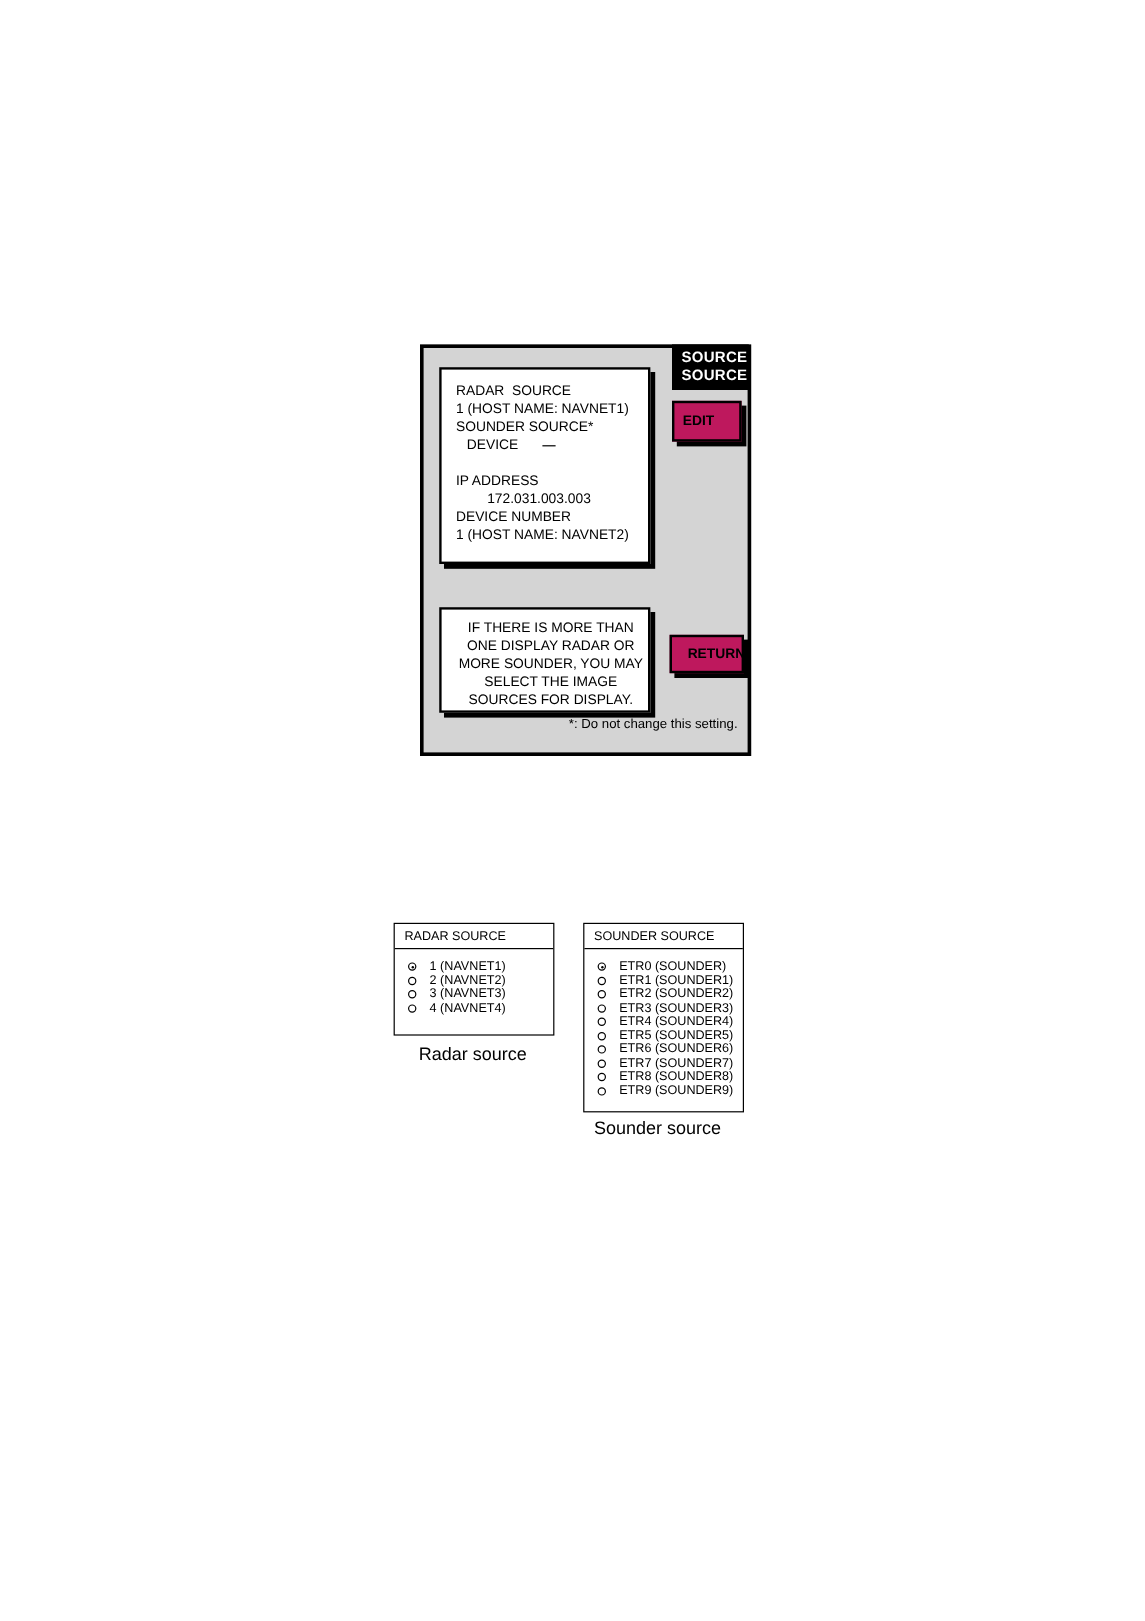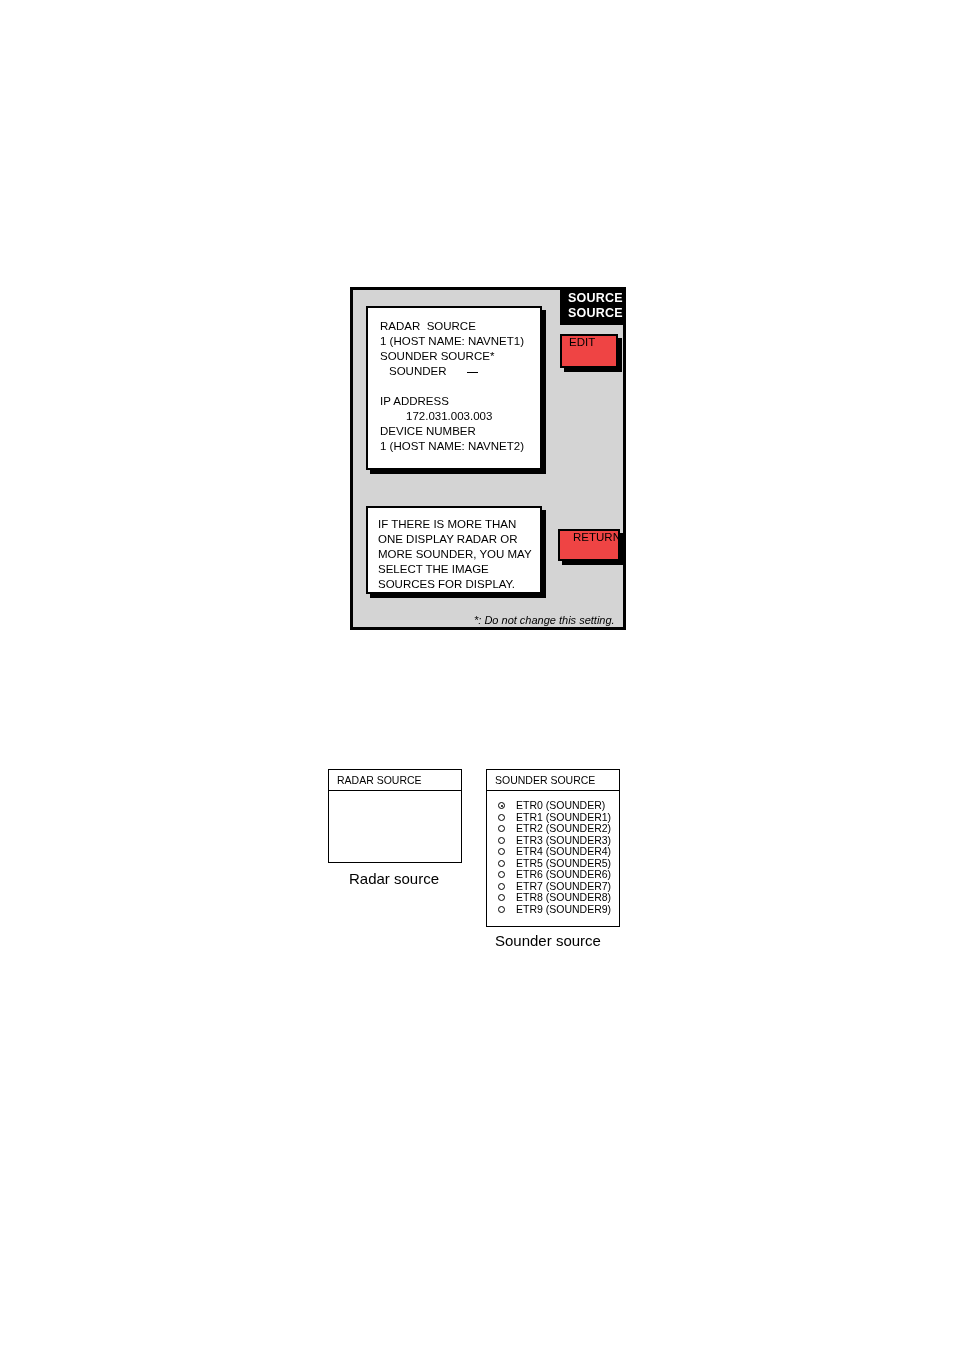--- a/index.html
+++ b/index.html
@@ -42,27 +42,29 @@
     font-weight: bold;
     line-height: 15px;
     padding: 4px 0 0 8px;
     box-sizing: border-box;
     letter-spacing: 0.2px;
   }
 
   
   .softkey {
     position: absolute;
-    background: #ef4444;
+    background: #be185d;
     border: 2px solid #000000;
     box-sizing: border-box;
     box-shadow: 4px 4px 0 0 #000000;
     font-size: 11.5px;
     display: flex;
+    align-items: center;
     padding-left: 7px;
+    font-weight: bold;
   }
   .softkey-edit {
     left: 560px;
     top: 334px;
     width: 58px;
     height: 34px;
   }
   .softkey-return {
     left: 558px;
     top: 529px;
@@ -86,20 +88,21 @@
     width: 176px;
     height: 164px;
     padding: 11px 0 0 12px;
   }
   .info-box-bottom {
     left: 366px;
     top: 506px;
     width: 176px;
     height: 88px;
     padding: 9px 0 0 10px;
+    text-align: center;
   }
   .info-line {
     font-size: 11.5px;
     line-height: 15px;
     white-space: pre;
   }
   .info-line.indent1 { padding-left: 9px; }
   .info-line.indent2 { padding-left: 26px; }
   .info-line.blank { height: 15px; }
   .cursor-underscore {
@@ -107,24 +110,23 @@
     width: 11px;
     border-bottom: 1.5px solid #000;
     margin-left: 20px;
     vertical-align: 2px;
   }
 
   
   .footnote {
     position: absolute;
     left: 474px;
-    top: 614px;
+    top: 598px;
     font-size: 11px;
     white-space: nowrap;
-    font-style: italic;
   }
 
   
   .source-box {
     position: absolute;
     background: #ffffff;
     border: 1.5px solid #000000;
     box-sizing: border-box;
   }
   .source-box-radar {
@@ -202,21 +204,21 @@
 
 <div class="select-source-header">
   <div>SOURCE</div>
   <div>SOURCE</div>
 </div>
 
 <div class="info-box info-box-top">
   <div class="info-line">RADAR  SOURCE</div>
   <div class="info-line">1 (HOST NAME: NAVNET1)</div>
   <div class="info-line">SOUNDER SOURCE*</div>
-  <div class="info-line indent1"><span>SOUNDER</span><span class="cursor-underscore"></span></div>
+  <div class="info-line indent1"><span>DEVICE</span><span class="cursor-underscore"></span></div>
   <div class="info-line blank"></div>
   <div class="info-line">IP ADDRESS</div>
   <div class="info-line indent2">172.031.003.003</div>
   <div class="info-line">DEVICE NUMBER</div>
   <div class="info-line">1 (HOST NAME: NAVNET2)</div>
 </div>
 
 <div class="softkey softkey-edit">
   <span>EDIT</span>
 </div>
@@ -230,20 +232,38 @@
 </div>
 
 <div class="softkey softkey-return">
   <span>RETURN</span>
 </div>
 
 <div class="footnote">*: Do not change this setting.</div>
 
 <div class="source-box source-box-radar">
   <div class="source-box-title">RADAR SOURCE</div>
+  <div class="source-list">
+      <div class="source-item">
+        <span class="radio selected"></span>
+        <span>1 (NAVNET1)</span>
+      </div>
+      <div class="source-item">
+        <span class="radio"></span>
+        <span>2 (NAVNET2)</span>
+      </div>
+      <div class="source-item">
+        <span class="radio"></span>
+        <span>3 (NAVNET3)</span>
+      </div>
+      <div class="source-item">
+        <span class="radio"></span>
+        <span>4 (NAVNET4)</span>
+      </div>
+    </div>
 </div>
 <div class="caption caption-radar">Radar source</div>
 
 <div class="source-box source-box-sounder">
   <div class="source-box-title">SOUNDER SOURCE</div>
   <div class="source-list">
       <div class="source-item">
         <span class="radio selected"></span>
         <span>ETR0 (SOUNDER)</span>
       </div>

